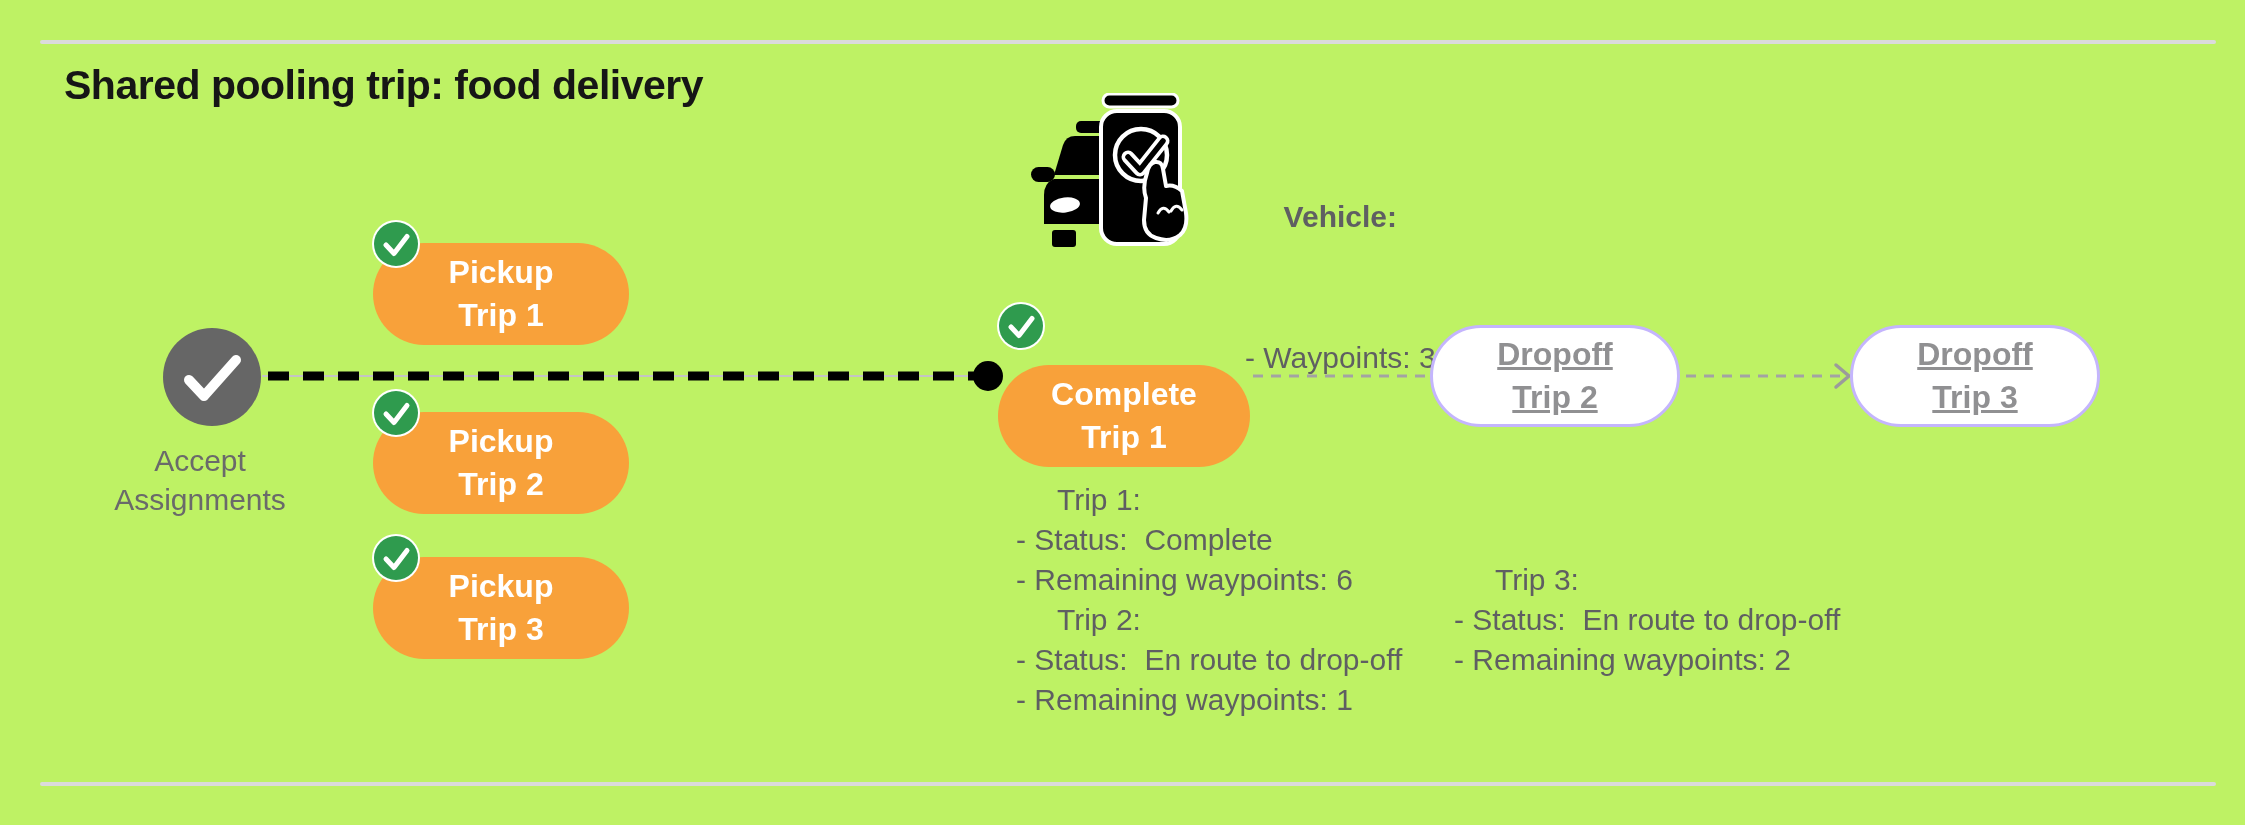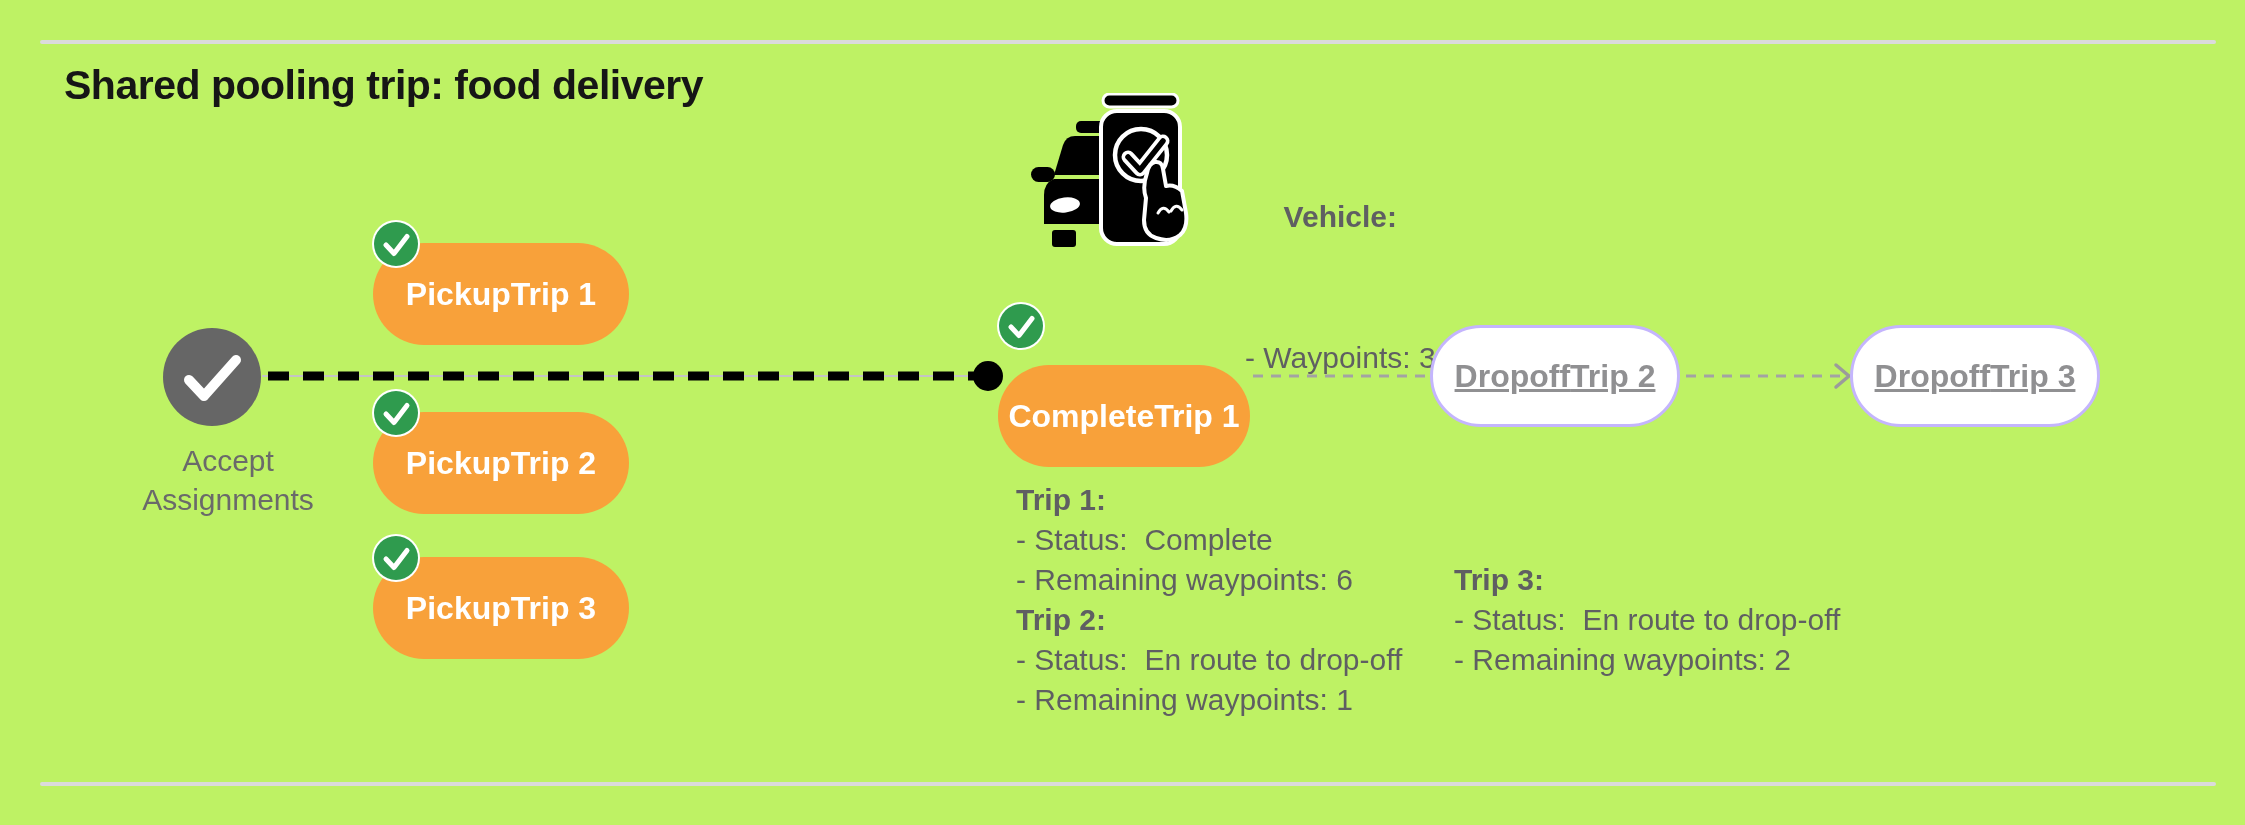--- a/index.html
+++ b/index.html
@@ -20,28 +20,28 @@
   #vehicle-text .b{font-weight:700;}
   
   #connectors{position:absolute;left:0;top:0;width:2245px;height:825px;pointer-events:none;}
   
   #accept-node{
     position:absolute;left:163px;top:328px;width:98px;height:98px;border-radius:50%;
     background:var(--node-gray,#666666);
   }
   #accept-node svg{position:absolute;left:0;top:0;}
   #accept-label{
-    position:absolute;left:68px;top:441px;width:320px;text-align:center;
+    position:absolute;left:40px;top:441px;width:320px;text-align:center;
     font-size:30px;line-height:39px;color:#6A6A6A;
   }
   
   .pill{
     position:absolute;width:256px;height:102px;border-radius:51px;
     background:var(--orange,#F8A13A);
-    display:flex;flex-direction:row;align-items:center;justify-content:center;
+    display:flex;flex-direction:column;align-items:center;justify-content:center;
     color:#fff;font-weight:700;font-size:32px;line-height:43px;text-align:center;
     box-sizing:border-box;
   }
   .pill.outline{
     width:250px;background:#fff;border:3px solid #c4b5fd;color:var(--muted-gray,#909092);text-decoration:underline;
   }
   #pill-pickup-1{left:373px;top:243px;}
   #pill-pickup-2{left:373px;top:412px;}
   #pill-pickup-3{left:373px;top:557px;}
   #pill-complete{left:998px;top:325px;width:252px;margin-top:40px;}
@@ -52,21 +52,21 @@
     background:var(--green,#2F9B4E);box-shadow:0 0 0 2px #fff;
   }
   #badge-1{left:374px;top:222px;}
   #badge-2{left:374px;top:391px;}
   #badge-3{left:374px;top:536px;}
   #badge-complete{left:999px;top:304px;}
   
   .status-block{position:absolute;font-size:30px;line-height:40px;color:var(--text-gray,#5F5F62);}
   #status-block-a{left:1016px;top:480px;}
   #status-block-b{left:1454px;top:560px;}
-  .status-heading{font-weight:700;}
+  .status-heading{font-weight:400;margin-left:41px;}
   .status-line{white-space:pre-wrap;}
 </style>
 </head>
 <body>
 
 <div id="canvas">
 
   <div id="divider-top" class="divider"></div>
   <div id="divider-bottom" class="divider"></div>
 

